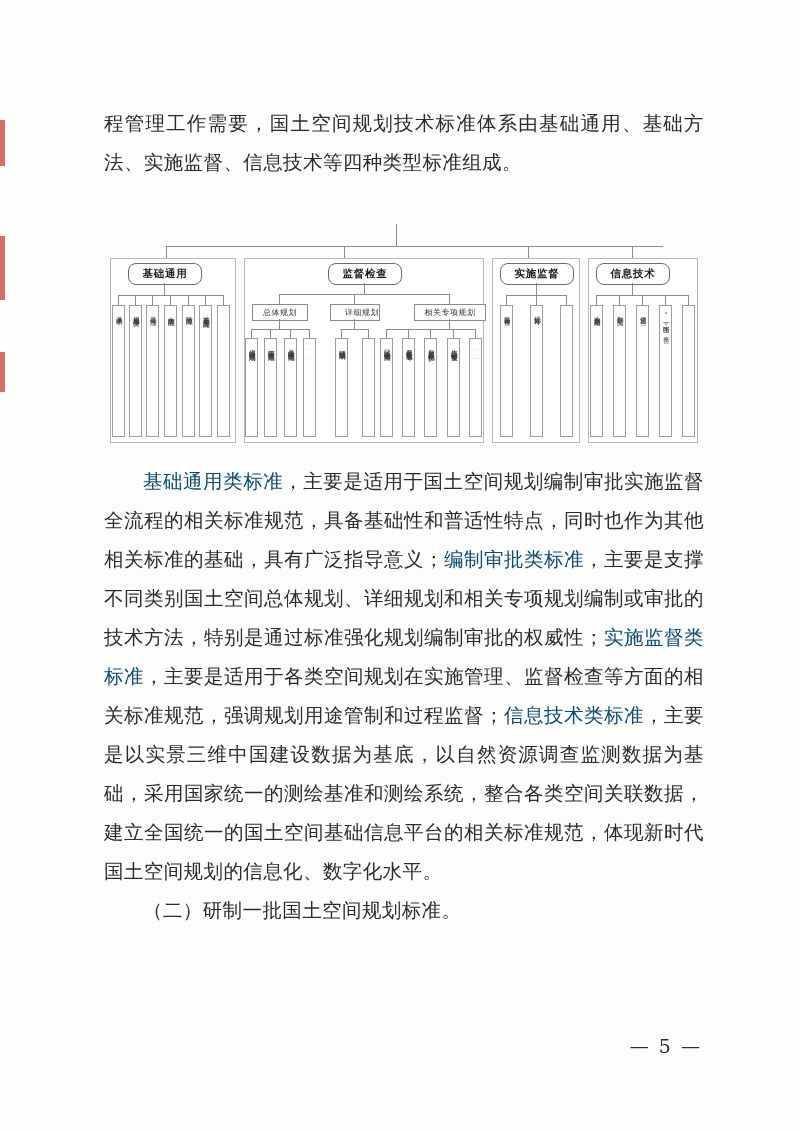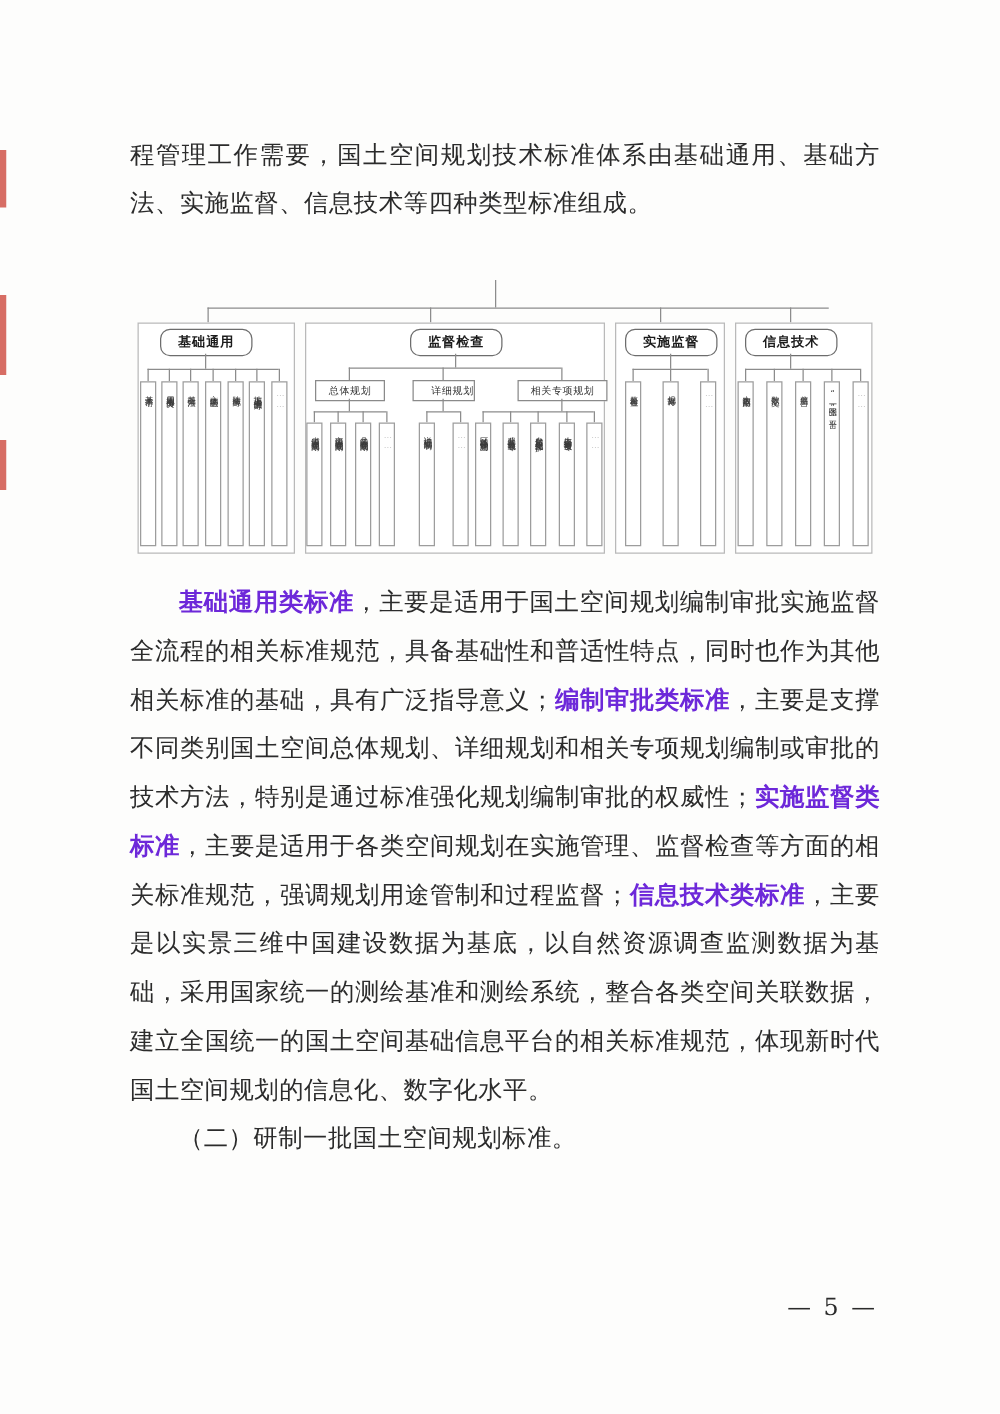--- a/index.html
+++ b/index.html
@@ -44,21 +44,21 @@
   p.para {
     margin: 0;
     font-size: 19.5px;
     line-height: 39px;
     letter-spacing: .4px;
     text-align: justify;
     text-justify: inter-ideograph;
     color: #2b2b2b;
   }
   p.para.indent { text-indent: 2em; }
-  .bold { font-weight: bold; color: #6d28d9; }
+  .bold { font-weight: normal; color: #0c4a6e; }
 
   .block-top { margin-bottom: 6px; }
 
   
   .diagram {
     position: relative;
     width: 600px;
     height: 258px;
     margin: 12px 0 10px 0;
     font-family: "DejaVu Sans", "Liberation Sans", sans-serif;

